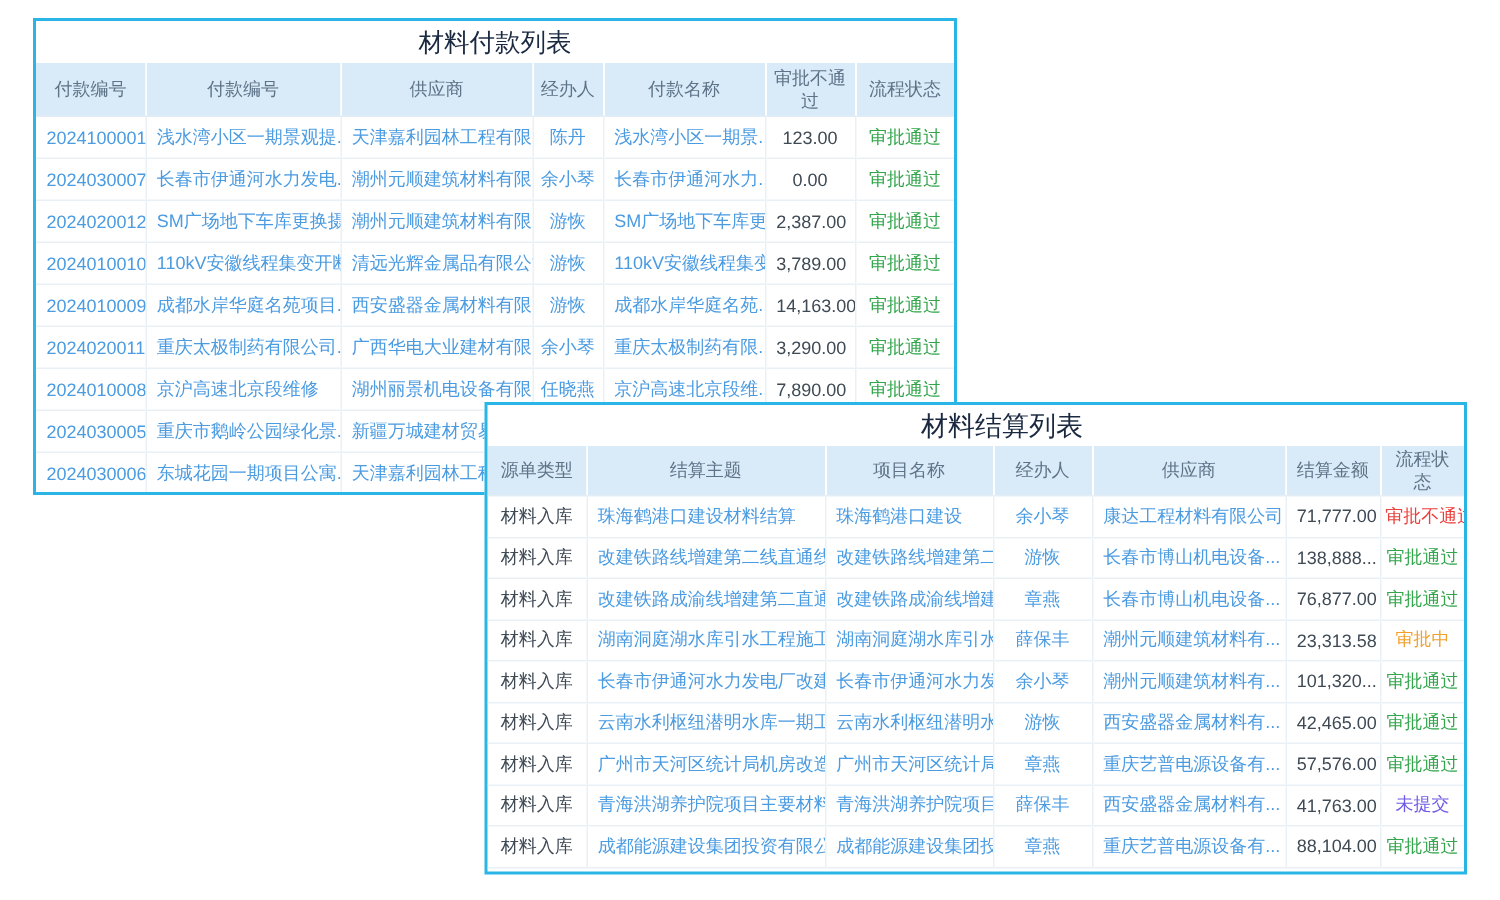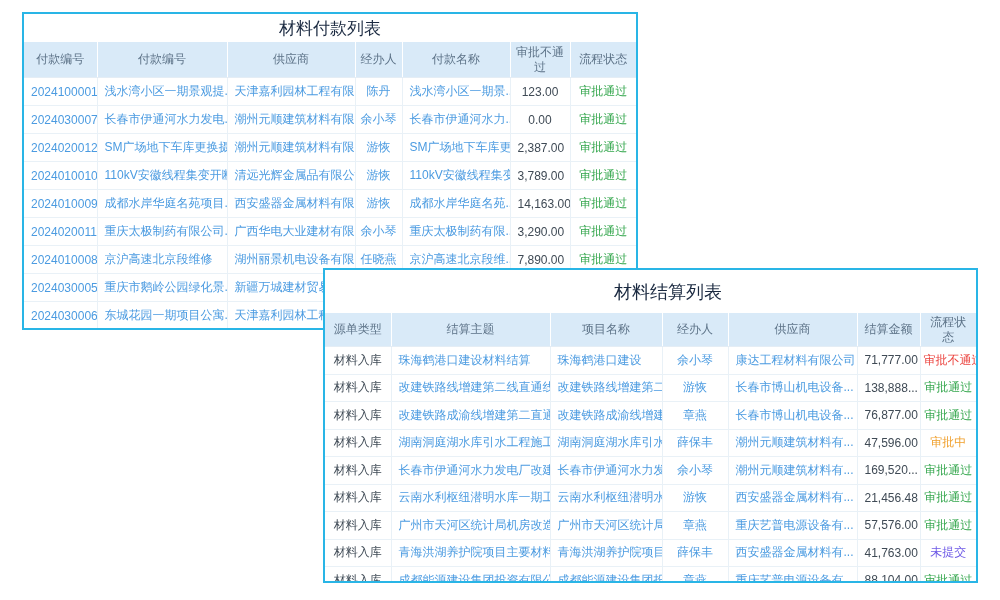--- a/index.html
+++ b/index.html
@@ -26,21 +26,21 @@
     border:2px solid var(--accent-border);
     box-sizing:border-box;overflow:hidden;
   }
   #panel-payment{left:22px;top:12px;width:616px;height:318px;z-index:1;}
   #panel-settlement{left:323px;top:268px;width:655px;height:315px;z-index:2;}
   .panel-title{
     display:flex;align-items:center;justify-content:center;
     font-weight:normal;color:var(--title-text);
   }
   #panel-payment .panel-title{height:28px;font-size:17px;}
-  #panel-settlement .panel-title{height:43px;font-size:18px;padding-left:35px;}
+  #panel-settlement .panel-title{height:27px;font-size:18px;padding-left:35px;}
   table{border-collapse:collapse;table-layout:fixed;width:100%;font-size:12px;}
   th{
     background:var(--header-bg);color:var(--header-text);font-weight:normal;
     text-align:center;padding:0 4px;border-left:1px solid #ffffff;
     border-bottom:1px solid #e4edf5;line-height:1.25;white-space:normal;
     overflow:hidden;
   }
   th:first-child{border-left:none;}
   #t1 th{height:35px;}
   #t2 th{height:33px;}
@@ -224,39 +224,39 @@
           <td class="c4 lk">长春市博山机电设备...</td>
           <td class="c5">76,877.00</td>
           <td class="c6 st-pass">审批通过</td>
         </tr>
         <tr>
           <td class="c0">材料入库</td>
           <td class="c1 lk">湖南洞庭湖水库引水工程施工I标材...</td>
           <td class="c2 lk">湖南洞庭湖水库引水工程...</td>
           <td class="c3 lk">薛保丰</td>
           <td class="c4 lk">潮州元顺建筑材料有...</td>
-          <td class="c5">47,596.00</td>
+          <td class="c5">23,313.58</td>
           <td class="c6 st-pending">审批中</td>
         </tr>
         <tr>
           <td class="c0">材料入库</td>
           <td class="c1 lk">长春市伊通河水力发电厂改建工程...</td>
           <td class="c2 lk">长春市伊通河水力发电厂...</td>
           <td class="c3 lk">余小琴</td>
           <td class="c4 lk">潮州元顺建筑材料有...</td>
-          <td class="c5">169,520...</td>
+          <td class="c5">101,320...</td>
           <td class="c6 st-pass">审批通过</td>
         </tr>
         <tr>
           <td class="c0">材料入库</td>
           <td class="c1 lk">云南水利枢纽潜明水库一期工程施...</td>
           <td class="c2 lk">云南水利枢纽潜明水库一...</td>
           <td class="c3 lk">游恢</td>
           <td class="c4 lk">西安盛器金属材料有...</td>
-          <td class="c5">21,456.48</td>
+          <td class="c5">42,465.00</td>
           <td class="c6 st-pass">审批通过</td>
         </tr>
         <tr>
           <td class="c0">材料入库</td>
           <td class="c1 lk">广州市天河区统计局机房改造项目...</td>
           <td class="c2 lk">广州市天河区统计局机房...</td>
           <td class="c3 lk">章燕</td>
           <td class="c4 lk">重庆艺普电源设备有...</td>
           <td class="c5">57,576.00</td>
           <td class="c6 st-pass">审批通过</td>

